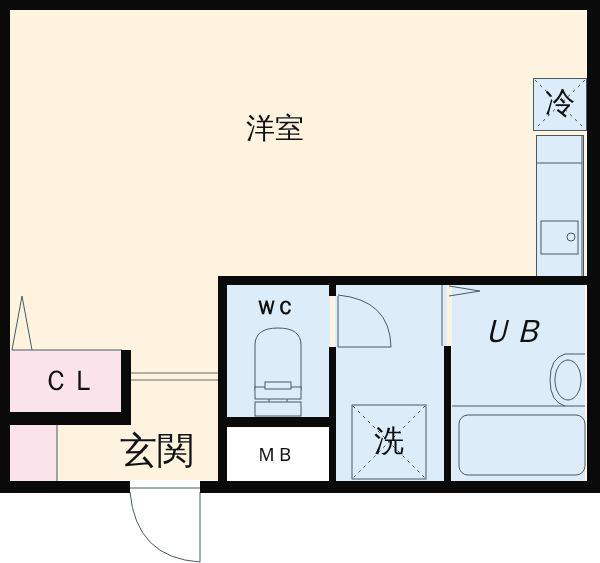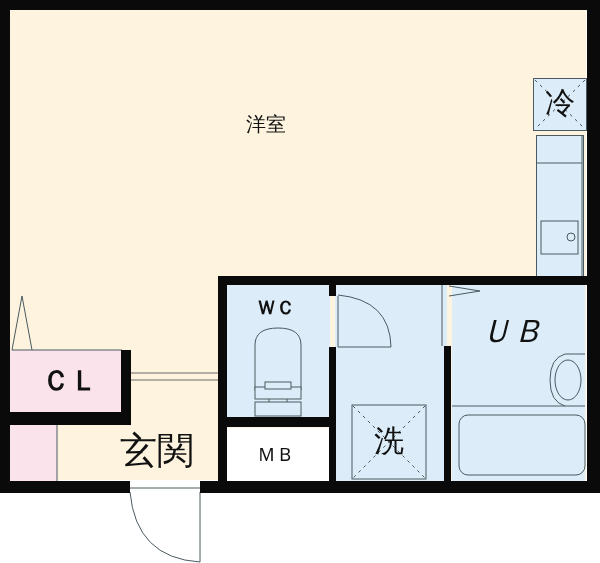--- a/index.html
+++ b/index.html
@@ -97,20 +97,20 @@
 <div class="wall" style="left:200px;top:481px;width:400px;height:12px;"></div>
 <div class="wall" style="left:218px;top:276px;width:382px;height:9px;"></div>
 <div class="wall" style="left:218px;top:276px;width:9px;height:210px;"></div>
 <div class="wall" style="left:218px;top:417px;width:118px;height:10px;"></div>
 <div class="wall" style="left:329px;top:276px;width:7px;height:20px;"></div>
 <div class="wall" style="left:329px;top:347px;width:7px;height:140px;"></div>
 <div class="wall" style="left:444px;top:346px;width:7px;height:140px;"></div>
 <div class="wall" style="left:0;top:412px;width:131px;height:13px;"></div>
 <div class="wall" style="left:121px;top:350px;width:10px;height:75px;"></div>
 
-<div class="label" style="left:221px;top:114px;width:90px;font-size:20px;">洋室</div>
+<div class="label" style="left:230px;top:114px;width:90px;font-size:29px;">洋室</div>
 <div class="label" style="left:533px;top:88px;width:54px;font-size:30px;">冷</div>
-<div class="label" style="left:25px;top:367px;width:90px;font-size:28px;font-weight:bold;">ＣＬ</div>
+<div class="label" style="left:25px;top:367px;width:90px;font-size:28px;">ＣＬ</div>
 <div class="label" style="left:112px;top:432px;width:90px;font-size:37px;">玄関</div>
 <div class="label" style="left:236px;top:298px;width:80px;font-size:19px;font-weight:bold;">ＷＣ</div>
 <div class="label" style="left:236px;top:445px;width:80px;font-size:19px;font-family:Liberation Serif, serif;">ＭＢ</div>
 <div class="label" style="left:352px;top:426px;width:74px;font-size:30px;">洗</div>
 <div class="label" style="left:462px;top:315px;width:100px;font-size:32px;font-style:italic;">ＵＢ</div>
 
 </body></html>

